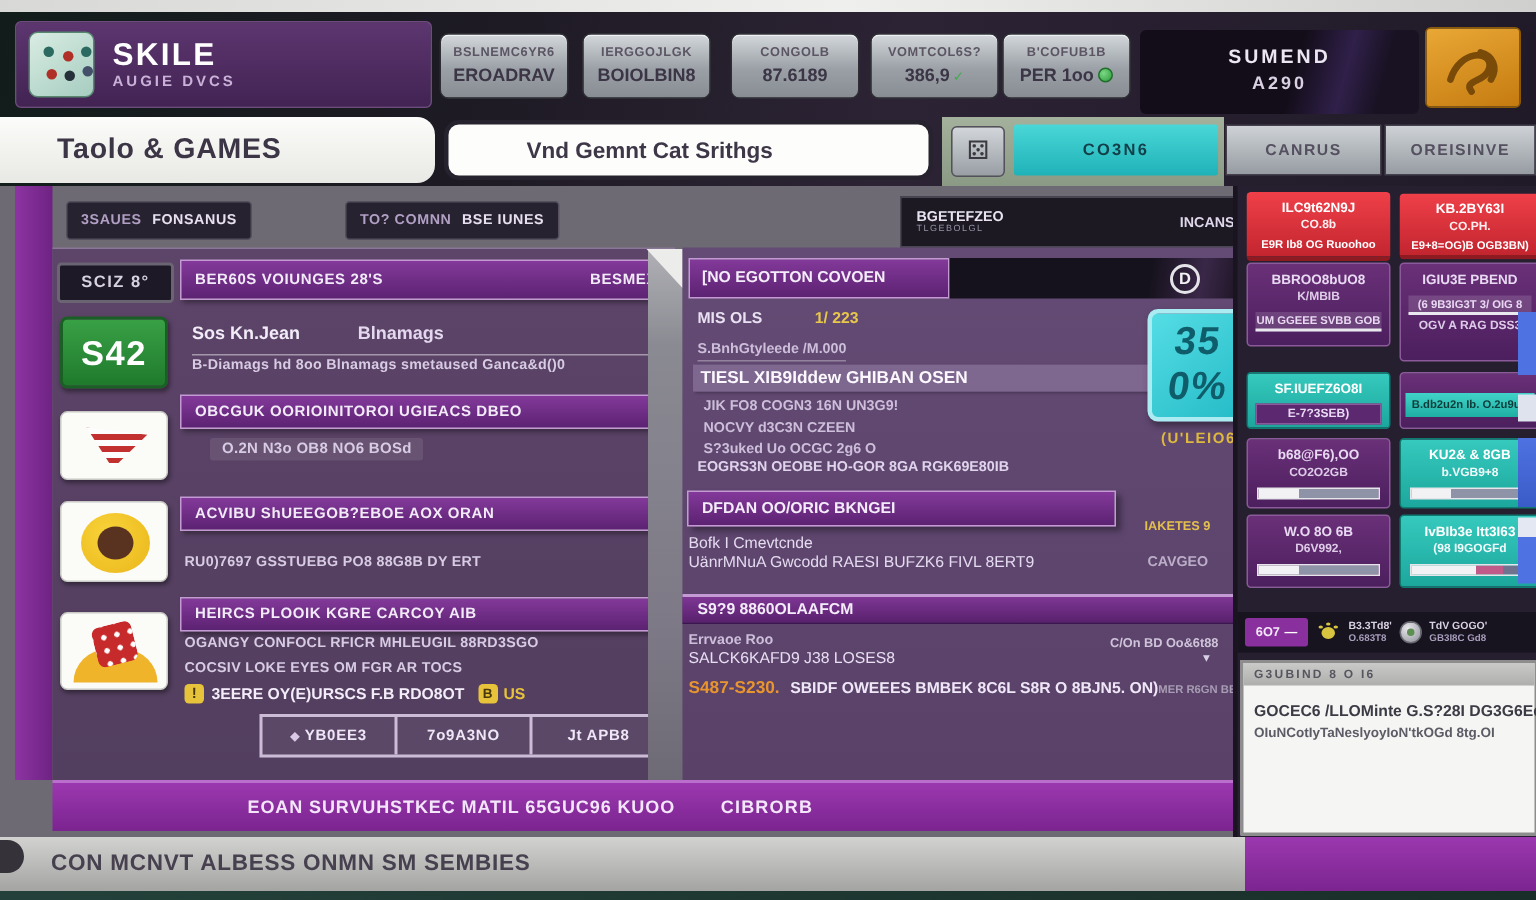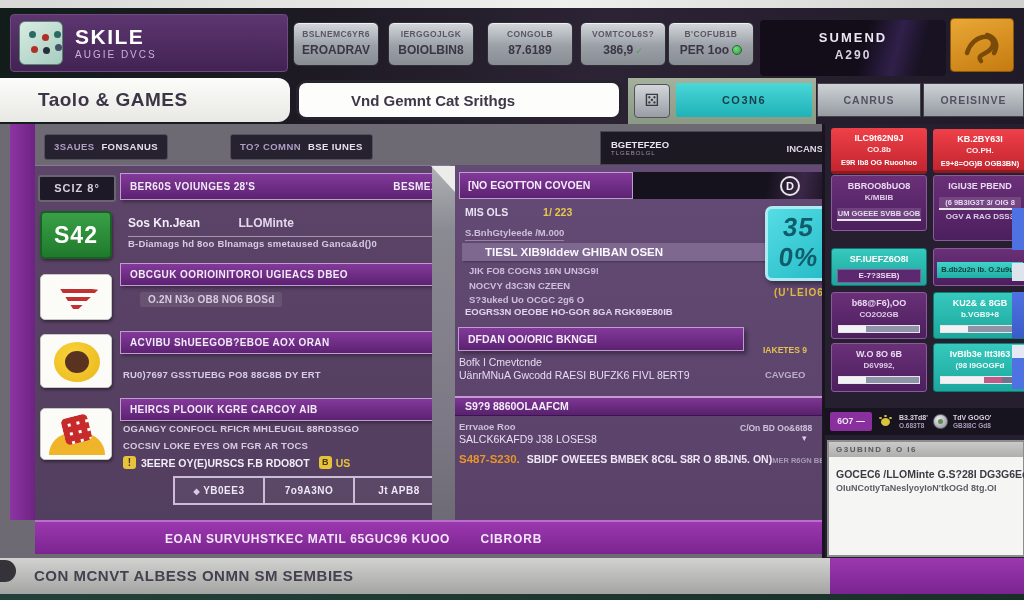--- a/index.html
+++ b/index.html
@@ -13,21 +13,21 @@
   .topbar{left:0;top:8px;width:1024px;height:116px;
     background:linear-gradient(100deg,#121d1b 0%,#1d1a23 30%,#2c2334 58%,#201a28 100%);}
   .logo{left:10px;top:6px;width:278px;height:58px;border-radius:4px;border:1px solid #6e4a80;
     background:linear-gradient(180deg,#5d3670,#422353);display:flex;align-items:center;position:absolute;}
   .logo-icon{position:relative;width:44px;height:44px;margin:0 12px 0 8px;border-radius:6px;
     background:linear-gradient(145deg,#d9ece3,#a6cdc0);border:1px solid #57876f;flex:none;}
   .logo-dots{left:9px;top:9px;width:7px;height:7px;border-radius:50%;background:#2a6a60;
     box-shadow:13px 3px 0 #b03028,25px 0 0 #2a6a60,2px 15px 0 #b03028,14px 16px 0 #26303a,26px 13px 0 #44506a;}
   .logo-txt{position:relative;line-height:1.15;}
   .logo-title{position:relative;font-size:21px;font-weight:bold;color:#fff;letter-spacing:1.5px;display:block;}
-  .logo-sub{position:relative;font-size:10px;font-weight:normal;color:#c9b1d7;letter-spacing:2px;display:block;margin-top:0;}
+  .logo-sub{position:relative;font-size:10px;font-weight:bold;color:#c9b1d7;letter-spacing:2px;display:block;margin-top:0;}
 
   .tb-stat{top:14px;height:44px;width:86px;border-radius:6px;border:1px solid #2e2e34;
     background:linear-gradient(180deg,#d4d8dc,#9aa0a6 55%,#878d93);
     box-shadow:inset 0 1px 0 #eef2f4;text-align:center;}
   .tb-stat .lbl{position:relative;display:block;font-size:8.5px;font-weight:bold;color:#5c5664;margin-top:6px;letter-spacing:.4px;}
   .tb-stat .val{position:relative;display:inline-block;font-size:12px;font-weight:bold;color:#3b3545;margin-top:4px;}
   .s1{left:293px}.s2{left:388px}.s3{left:487px}.s4{left:580px}.s5{left:668px}
   .check{position:relative;display:inline-block;font-size:9px;color:#3fae4a;margin-left:2px;}
   .coin{position:relative;display:inline-block;width:10px;height:10px;border-radius:50%;margin-left:3px;vertical-align:-1px;
     background:radial-gradient(circle at 35% 35%,#7ad884,#2f9a3c);border:1px solid #1e6e2a;}
@@ -129,21 +129,21 @@
   
   .mp-h1{left:4px;top:7px;width:174px;height:27px;background:linear-gradient(180deg,#83399a,#5c2272);
     border:1px solid #c49ad3;color:#f4ecfa;font-size:10.5px;font-weight:bold;line-height:24px;padding:0 8px;white-space:nowrap;}
   .mp-h1d{left:178px;top:7px;width:190px;height:27px;background:linear-gradient(100deg,#16121d 70%,#3a2748 88%,#201728);}
   .mp-circle{left:325px;top:11px;width:20px;height:20px;border:2px solid #e4e4e8;border-radius:50%;
     color:#f2f2f4;font-size:11px;font-weight:bold;text-align:center;line-height:16px;}
   .mp-row{color:#cdbeda;font-size:9.5px;font-weight:bold;white-space:nowrap;}
   .mp-r1{left:10px;top:41px;font-size:10.5px;color:#e9e1f1;}
   .mp-r1 .v{position:relative;color:#e8c84a;margin-left:32px;}
   .mp-r2{left:10px;top:62px;border-bottom:1px solid rgba(255,255,255,.32);padding-bottom:2px;}
-  .mp-r3{left:7px;top:78px;width:332px;height:18px;background:rgba(232,216,244,.22);line-height:18px;padding-left:23px;
+  .mp-r3{left:7px;top:78px;width:332px;height:18px;background:rgba(232,216,244,.22);line-height:18px;padding-left:5px;
     font-size:11.5px;font-weight:bold;color:#fcf8ff;white-space:nowrap;box-shadow:1px 1px 2px rgba(0,0,0,.3);}
   .mp-r4{left:14px;top:100px;}
   .mp-r5{left:14px;top:115px;}
   .mp-r6{left:14px;top:129px;}
   .mp-r7{left:10px;top:141px;color:#e0d4ec;}
   .mp-h2{left:3px;top:162px;width:286px;height:24px;background:linear-gradient(180deg,#83399a,#5c2272);
     border:1px solid #c49ad3;color:#f4ecfa;font-size:10.5px;font-weight:bold;line-height:22px;padding:0 9px;
     box-shadow:3px 3px 4px rgba(0,0,0,.35);white-space:nowrap;}
   .mp-h2r{left:308px;top:180px;font-size:8.5px;font-weight:bold;color:#e3c04e;}
   .mp-r8{left:4px;top:191px;font-size:10.5px;color:#e5dbf0;}
@@ -313,21 +313,21 @@
   <div class="lp">
     <div class="lp-mini">SCIZ 8°</div>
 
     <div class="lp-h lp-h1">
       <span>BER60S VOIUNGES 28'S</span>
       <span>BESMEX</span>
     </div>
     <div class="lp-tile tile1">S42</div>
     <div class="r1-title">
       <span class="a">Sos Kn.Jean</span>
-      <span class="b">LLOMinte</span>
+      <span class="b">Blnamags</span>
     </div>
     <div class="lp-txt r1-desc">B-Diamags hd 8oo Blnamags smetaused Ganca&amp;d()0</div>
 
     <div class="lp-h lp-h2">
       <span>OBCGUK OORIOINITOROI UGIEACS DBEO</span>
     </div>
     <div class="lp-tile tile-w tile2">
       <span class="funnel"></span>
     </div>
     <div class="lp-txt r2-desc">O.2N N3o OB8 NO6 BOSd</div>

